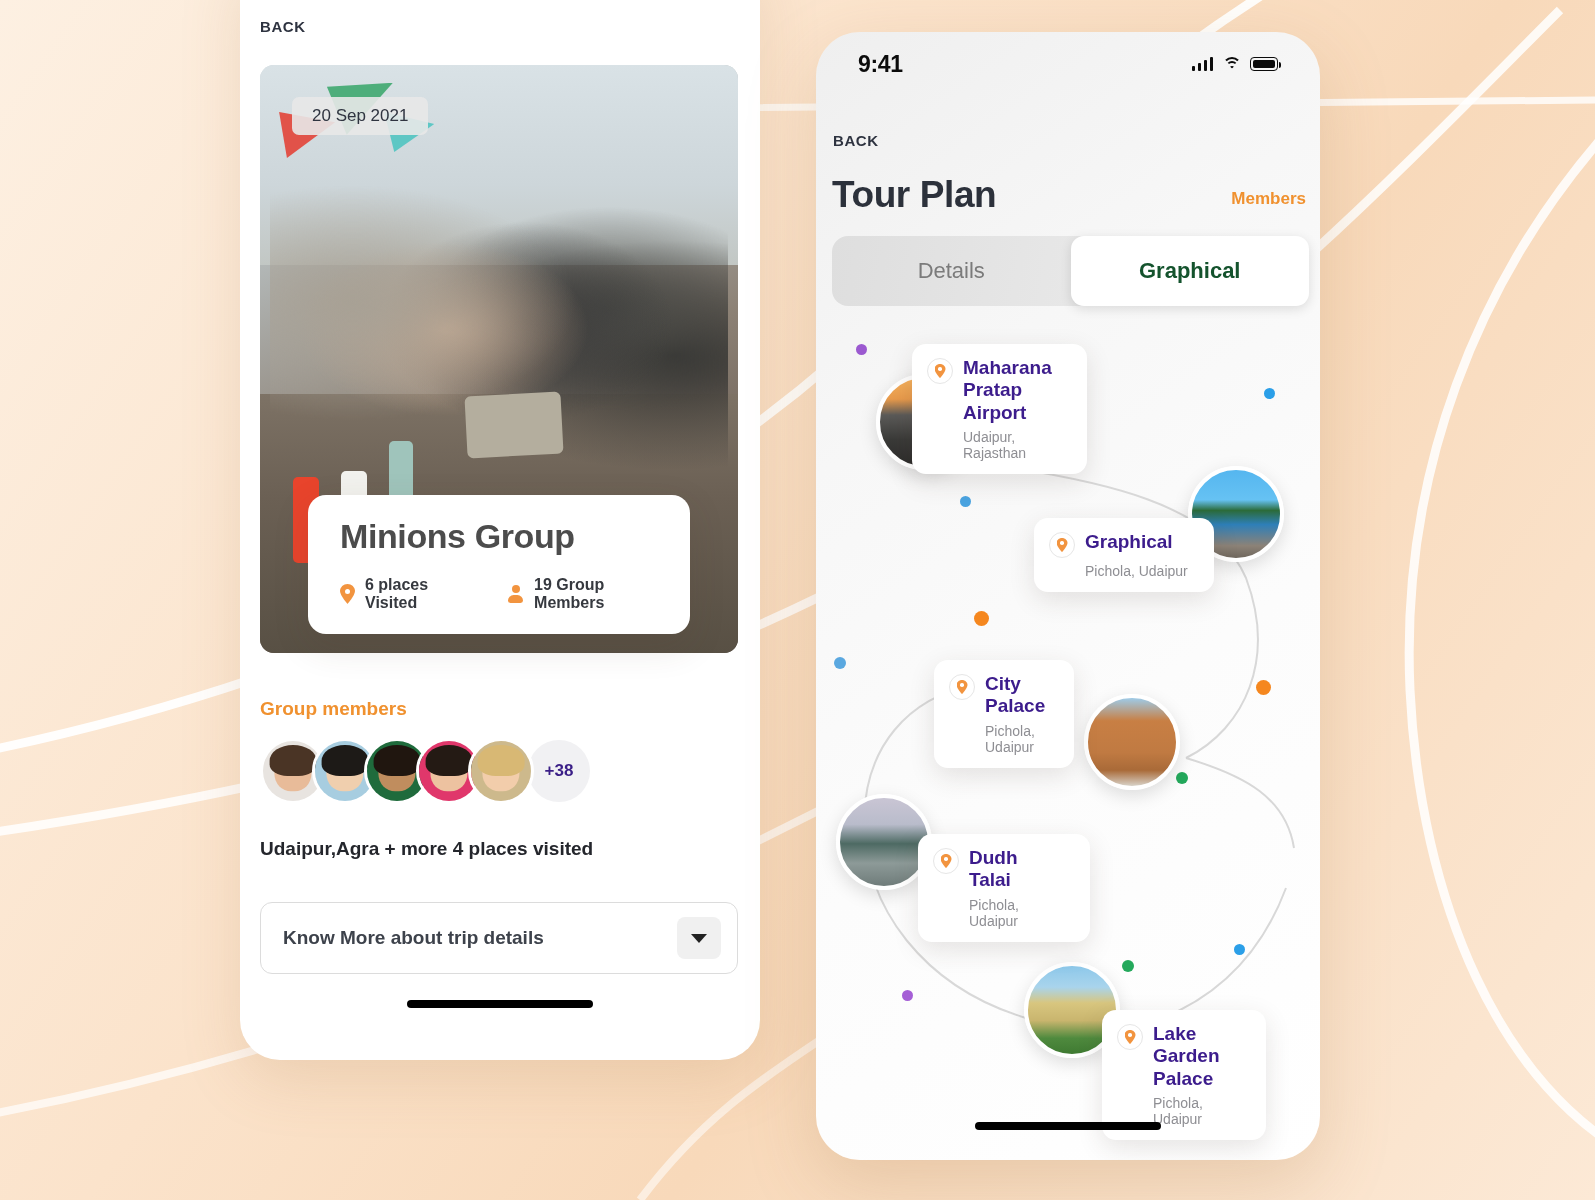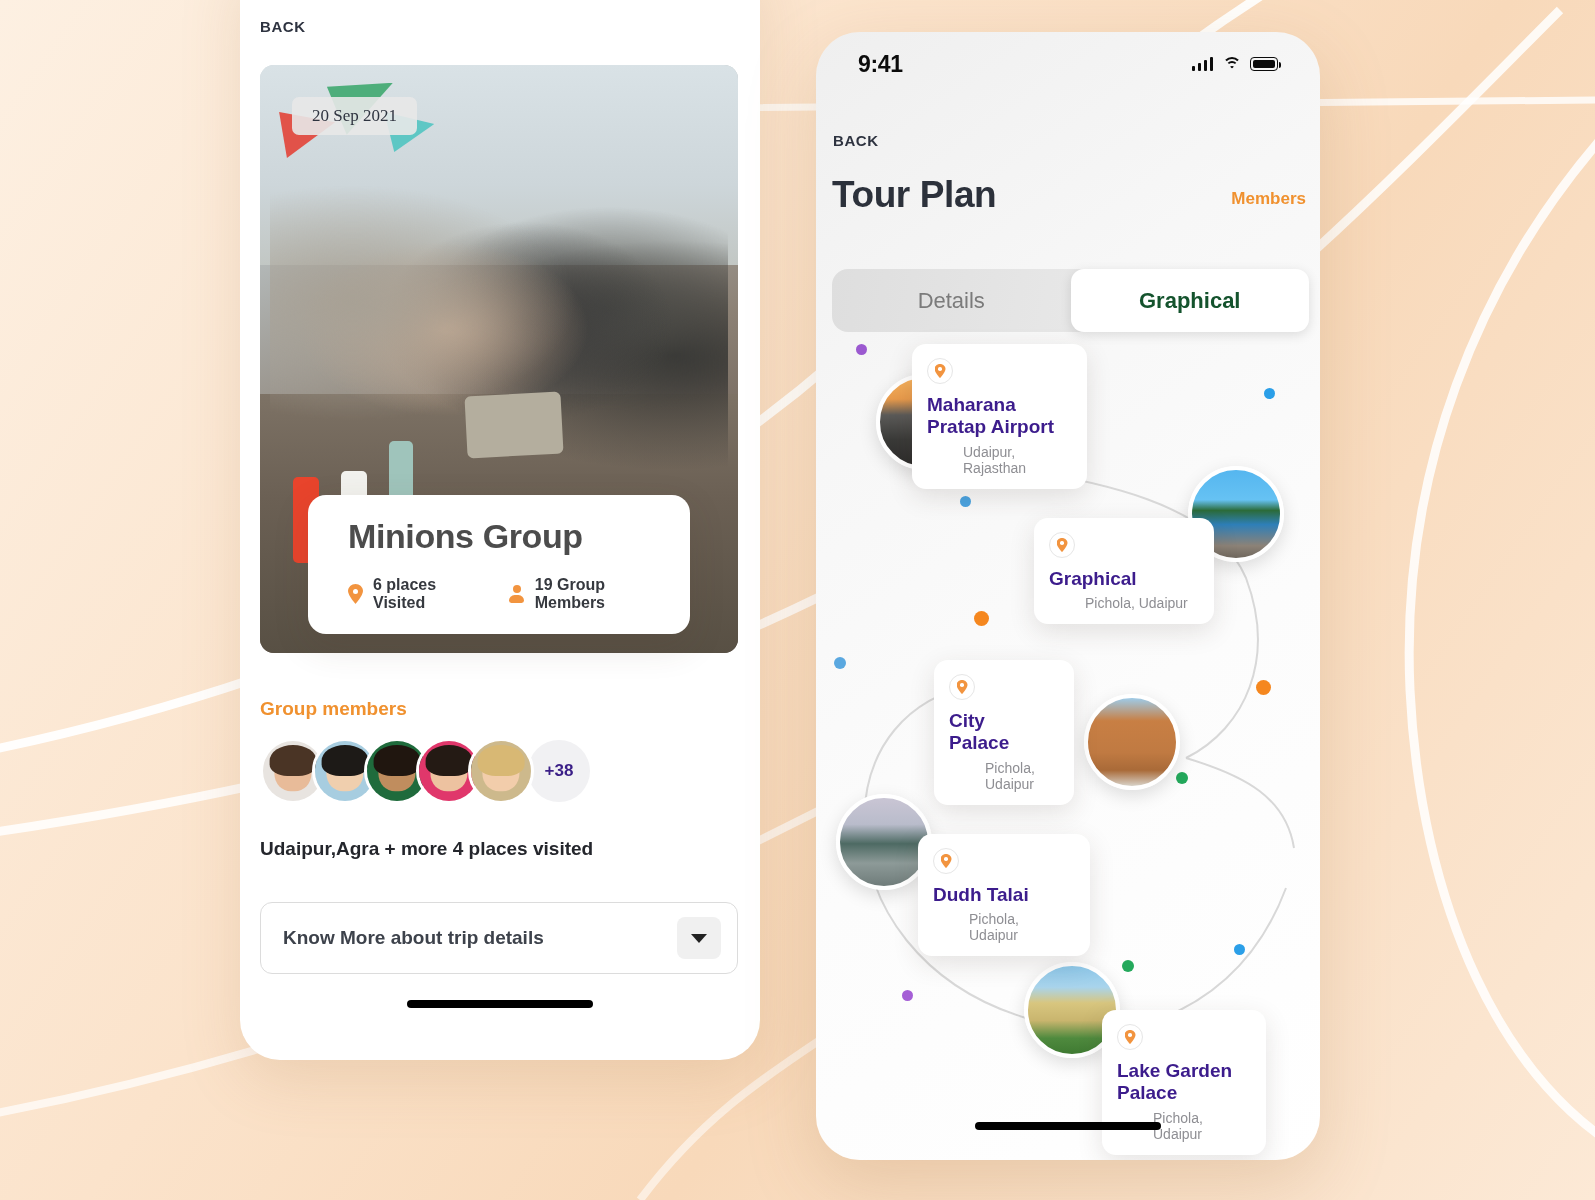--- a/index.html
+++ b/index.html
@@ -21,21 +21,20 @@
     overflow:hidden;
   }
   .back-label {
     position:absolute; left:20px; top:58px;
     font-size:15px; font-weight:bold; letter-spacing:.6px; color:#2e3340;
   }
   .trip-photo {
     position:absolute; left:20px; top:105px; width:478px; height:588px;
     border-radius:14px; overflow:hidden;
     background:linear-gradient(160deg,#cfd7dc 0%,#b8bfc0 22%,#8c8175 55%,#6e6258 78%,#5c564d 100%);
-    font-family:Liberation Serif, serif;
   }
   .photo-sky { position:absolute; left:0; top:0; width:100%; height:34%;
     background:linear-gradient(180deg,#d9e2e6 0%,#cdd6da 60%,#c2c7c4 100%); }
   .photo-rocks { position:absolute; left:0; bottom:0; width:100%; height:44%;
     background:linear-gradient(180deg,#7d7265 0%,#6b6054 40%,#585044 100%); }
   .photo-people { position:absolute; left:2%; top:18%; width:96%; height:56%;
     background:radial-gradient(ellipse at 18% 40%,#a8a195 0%,rgba(168,161,149,0) 42%),
                radial-gradient(ellipse at 38% 48%,#c8a98f 0%,rgba(200,169,143,0) 36%),
                radial-gradient(ellipse at 56% 46%,#3b3b3b 0%,rgba(59,59,59,0) 40%),
                radial-gradient(ellipse at 74% 42%,#4a4a46 0%,rgba(74,74,70,0) 38%),
@@ -55,21 +54,21 @@
   .photo-sign { position:absolute; left:43%; top:56%; width:96px; height:62px;
     background:#b4ae9e; border-radius:6px; transform:rotate(-3deg); }
 
   .date-badge {
     position:absolute; left:32px; top:32px; padding:9px 20px;
     background:rgba(232,232,232,.9); border-radius:7px;
     font-size:17px; color:#2f3440;
   }
   .group-card {
     position:absolute; left:68px; top:535px; width:382px;
-    background:#fff; border-radius:18px; padding:22px 40px 22px;
+    background:#fff; border-radius:18px; padding:22px 32px 22px;
     box-shadow:0 12px 36px rgba(80,60,40,.14);
   }
   .group-title { font-size:34px; font-weight:bold; color:#4c4c4c; letter-spacing:-.4px; }
   .group-stats { display:flex; align-items:center; margin-top:20px; gap:40px; }
   .stat { display:flex; align-items:center; gap:10px; font-size:16px; font-weight:600; color:#36393f; }
   .pin-fill { width:15px; height:20px; position:relative; flex:none; }
   .pin-fill::before { content:""; position:absolute; inset:0;
     background:#f2943f; clip-path:path("M7.5 20C7.5 20 15 11.6 15 7.1C15 3.2 11.6 0 7.5 0C3.4 0 0 3.2 0 7.1C0 11.6 7.5 20 7.5 20Z"); }
   .pin-fill::after { content:""; position:absolute; left:5px; top:4.6px;
     width:5px; height:5px; border-radius:50%; background:#fff; }
@@ -131,36 +130,36 @@
   .battery::after { content:""; position:absolute; right:-4px; top:4px; width:2.4px;
     height:6px; background:#0b0b0b; border-radius:0 2px 2px 0; }
   .battery i { display:block; height:100%; background:#0b0b0b; border-radius:2px; }
 
   .r-back { position:absolute; left:17px; top:100px; font-size:15px; font-weight:bold;
     letter-spacing:.6px; color:#2e3340; }
   .r-title { position:absolute; left:16px; top:142px; font-size:37px; font-weight:bold;
     color:#2c313b; letter-spacing:-.4px; }
   .r-members { position:absolute; right:14px; top:157px; font-size:17px; font-weight:bold;
     color:#f0912f; }
-  .tabbar { position:absolute; left:16px; top:237px; width:477px; height:63px;
+  .tabbar { position:absolute; left:16px; top:204px; width:477px; height:70px;
     background:linear-gradient(100deg,#dedede 0%,#e6e6e6 45%,#efefef 100%);
     border-radius:16px; display:flex; }
   .tab { flex:1; display:flex; align-items:center; justify-content:center;
     font-size:22px; border-radius:13px; }
   .tab.inactive { color:#7b7b7b; }
   .tab.active { background:#fff; color:#14532d; font-weight:bold;
     box-shadow:0 3px 12px rgba(0,0,0,.12); }
 
   .map { position:absolute; left:0; top:296px; width:504px; height:800px; }
   .dot { position:absolute; border-radius:50%; }
   .thumb { position:absolute; border-radius:50%; border:4px solid #fff;
     box-shadow:0 6px 18px rgba(0,0,0,.13); overflow:hidden; }
   .loc-card { position:absolute; background:#fff; border-radius:14px;
     box-shadow:0 8px 26px rgba(60,50,40,.13); padding:13px 26px 13px 15px; }
-  .loc-row { display:flex; align-items:flex-start; gap:10px;flex-direction:column; }
+  .loc-row { display:flex; align-items:flex-start; gap:10px; }
   .pin-circle { width:26px; height:26px; border-radius:50%; border:1.4px solid #e6e6e6;
     background:#fff; display:flex; align-items:center; justify-content:center; flex:none; margin-top:1px; }
   .pin-small { width:11px; height:14px; position:relative; }
   .pin-small::before { content:""; position:absolute; inset:0; background:#f2943f;
     clip-path:path("M5.5 14C5.5 14 11 8.1 11 4.9C11 2.2 8.5 0 5.5 0C2.5 0 0 2.2 0 4.9C0 8.1 5.5 14 5.5 14Z"); }
   .pin-small::after { content:""; position:absolute; left:3.6px; top:3.2px; width:3.6px;
     height:3.6px; border-radius:50%; background:#fff; }
   .loc-name { font-size:19px; font-weight:bold; color:#3c1c8c; line-height:1.18; }
   .loc-sub { font-size:14px; color:#8e8e93; margin-top:5px; margin-left:36px; }
 </style>

